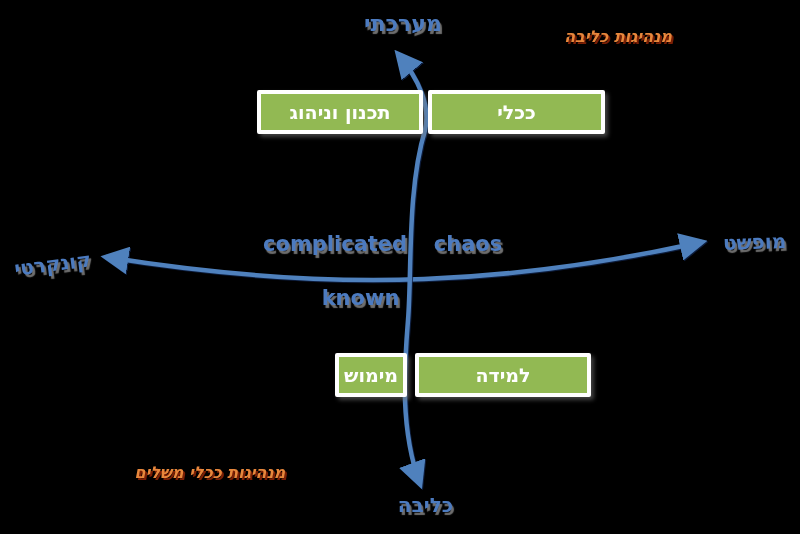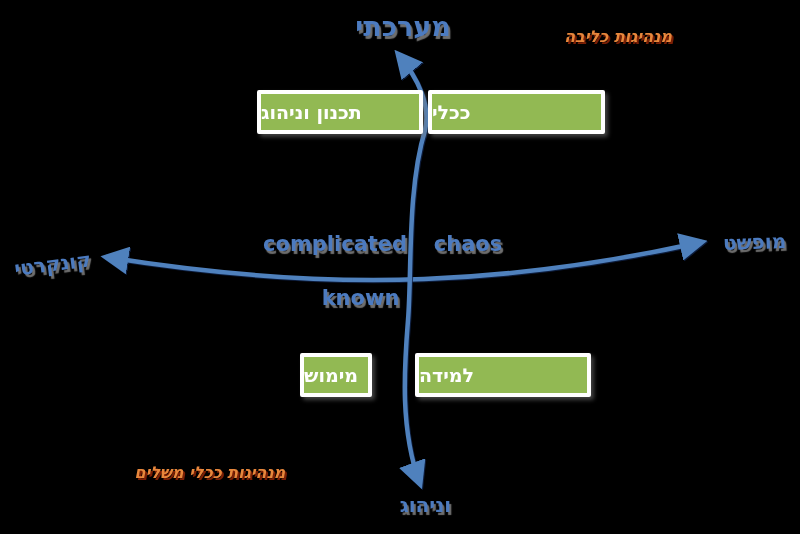--- a/index.html
+++ b/index.html
@@ -41,20 +41,21 @@
   
   .gbox{
     box-sizing:border-box;
     height:44px;
     background:#92B953;
     border:4px solid #FFFFFF;
     border-radius:2px;
     box-shadow:3px 3px 4px rgba(120,120,120,0.55);
     display:flex;
     align-items:center;
+    justify-content:center;
   }
   .gbox span{
     color:#FFFFFF;
     font-weight:bold;
     font-size:19px;
     white-space:nowrap;
   }
   svg.axes{position:absolute;left:0;top:0;}
 </style>
 </head>
@@ -67,36 +68,36 @@
       <marker id="arrow" viewBox="0 0 10 10" refX="8" refY="5" markerWidth="6.2" markerHeight="6.2" orient="auto-start-reverse">
         <path d="M0,0 L10,5 L0,10 z" fill="#4F81BD"></path>
       </marker>
     </defs>
 
     <path d="M 106 257 C 220 275, 330 283, 424 279 C 530 275, 625 259, 702 242" fill="none" stroke="#4F81BD" stroke-width="4.5" marker-start="url(#arrow)" marker-end="url(#arrow)" style="filter:drop-shadow(1px 1px 0.5px rgba(15,35,75,0.8));"></path>
 
     <path d="M 420 484 C 400 430, 404 370, 408 320 C 412 270, 407 190, 425 130 C 431 106, 418 78, 398 54" fill="none" stroke="#4F81BD" stroke-width="4.5" marker-start="url(#arrow)" marker-end="url(#arrow)" style="filter:drop-shadow(1px 1px 0.5px rgba(15,35,75,0.8));"></path>
   </svg>
 
-  <div class="abs blue-label" style="left:343px;top:11px;width:120px;font-size:27px;" dir="rtl">מערכתי</div>
-  <div class="abs blue-label" style="left:383px;top:493px;width:85px;" dir="rtl">וניהוג</div>
+  <div class="abs blue-label" style="left:343px;top:11px;width:120px;font-size:22px;" dir="rtl">מערכתי</div>
+  <div class="abs blue-label" style="left:383px;top:493px;width:85px;" dir="rtl">כליבה</div>
   <div class="abs blue-label" style="left:10px;top:252px;width:85px;transform:rotate(-7deg);" dir="rtl">קונקרטי</div>
   <div class="abs blue-label" style="left:712px;top:230px;width:85px;transform:rotate(-2deg);" dir="rtl">מופשט</div>
 
   <div class="abs orange-label" style="left:544px;top:27px;width:128px;font-size:16px;text-align:right;" dir="rtl">מנהיגות כליבה</div>
   <div class="abs orange-label" style="left:100px;top:463px;width:220px;font-size:16px;" dir="rtl">מנהיגות ככלי משלים</div>
 
   <div class="abs gbox" style="left:257px;top:90px;width:166px;">
     <span dir="rtl">תכנון וניהוג</span>
   </div>
   <div class="abs gbox" style="left:428px;top:90px;width:177px;">
     <span dir="rtl">ככלי</span>
   </div>
 
-  <div class="abs gbox" style="left:300px;top:353px;width:72px;">
+  <div class="abs gbox" style="left:335px;top:353px;width:72px;">
     <span dir="rtl">מימוש</span>
   </div>
   <div class="abs quad-word" style="left:263px;top:232px;width:140px;">complicated</div>
 
   <div class="abs gbox" style="left:415px;top:353px;width:176px;">
     <span dir="rtl">למידה</span>
   </div>
   <div class="abs quad-word" style="left:318px;top:286px;width:85px;">known</div>
   <div class="abs quad-word" style="left:428px;top:232px;width:80px;">chaos</div>
 

